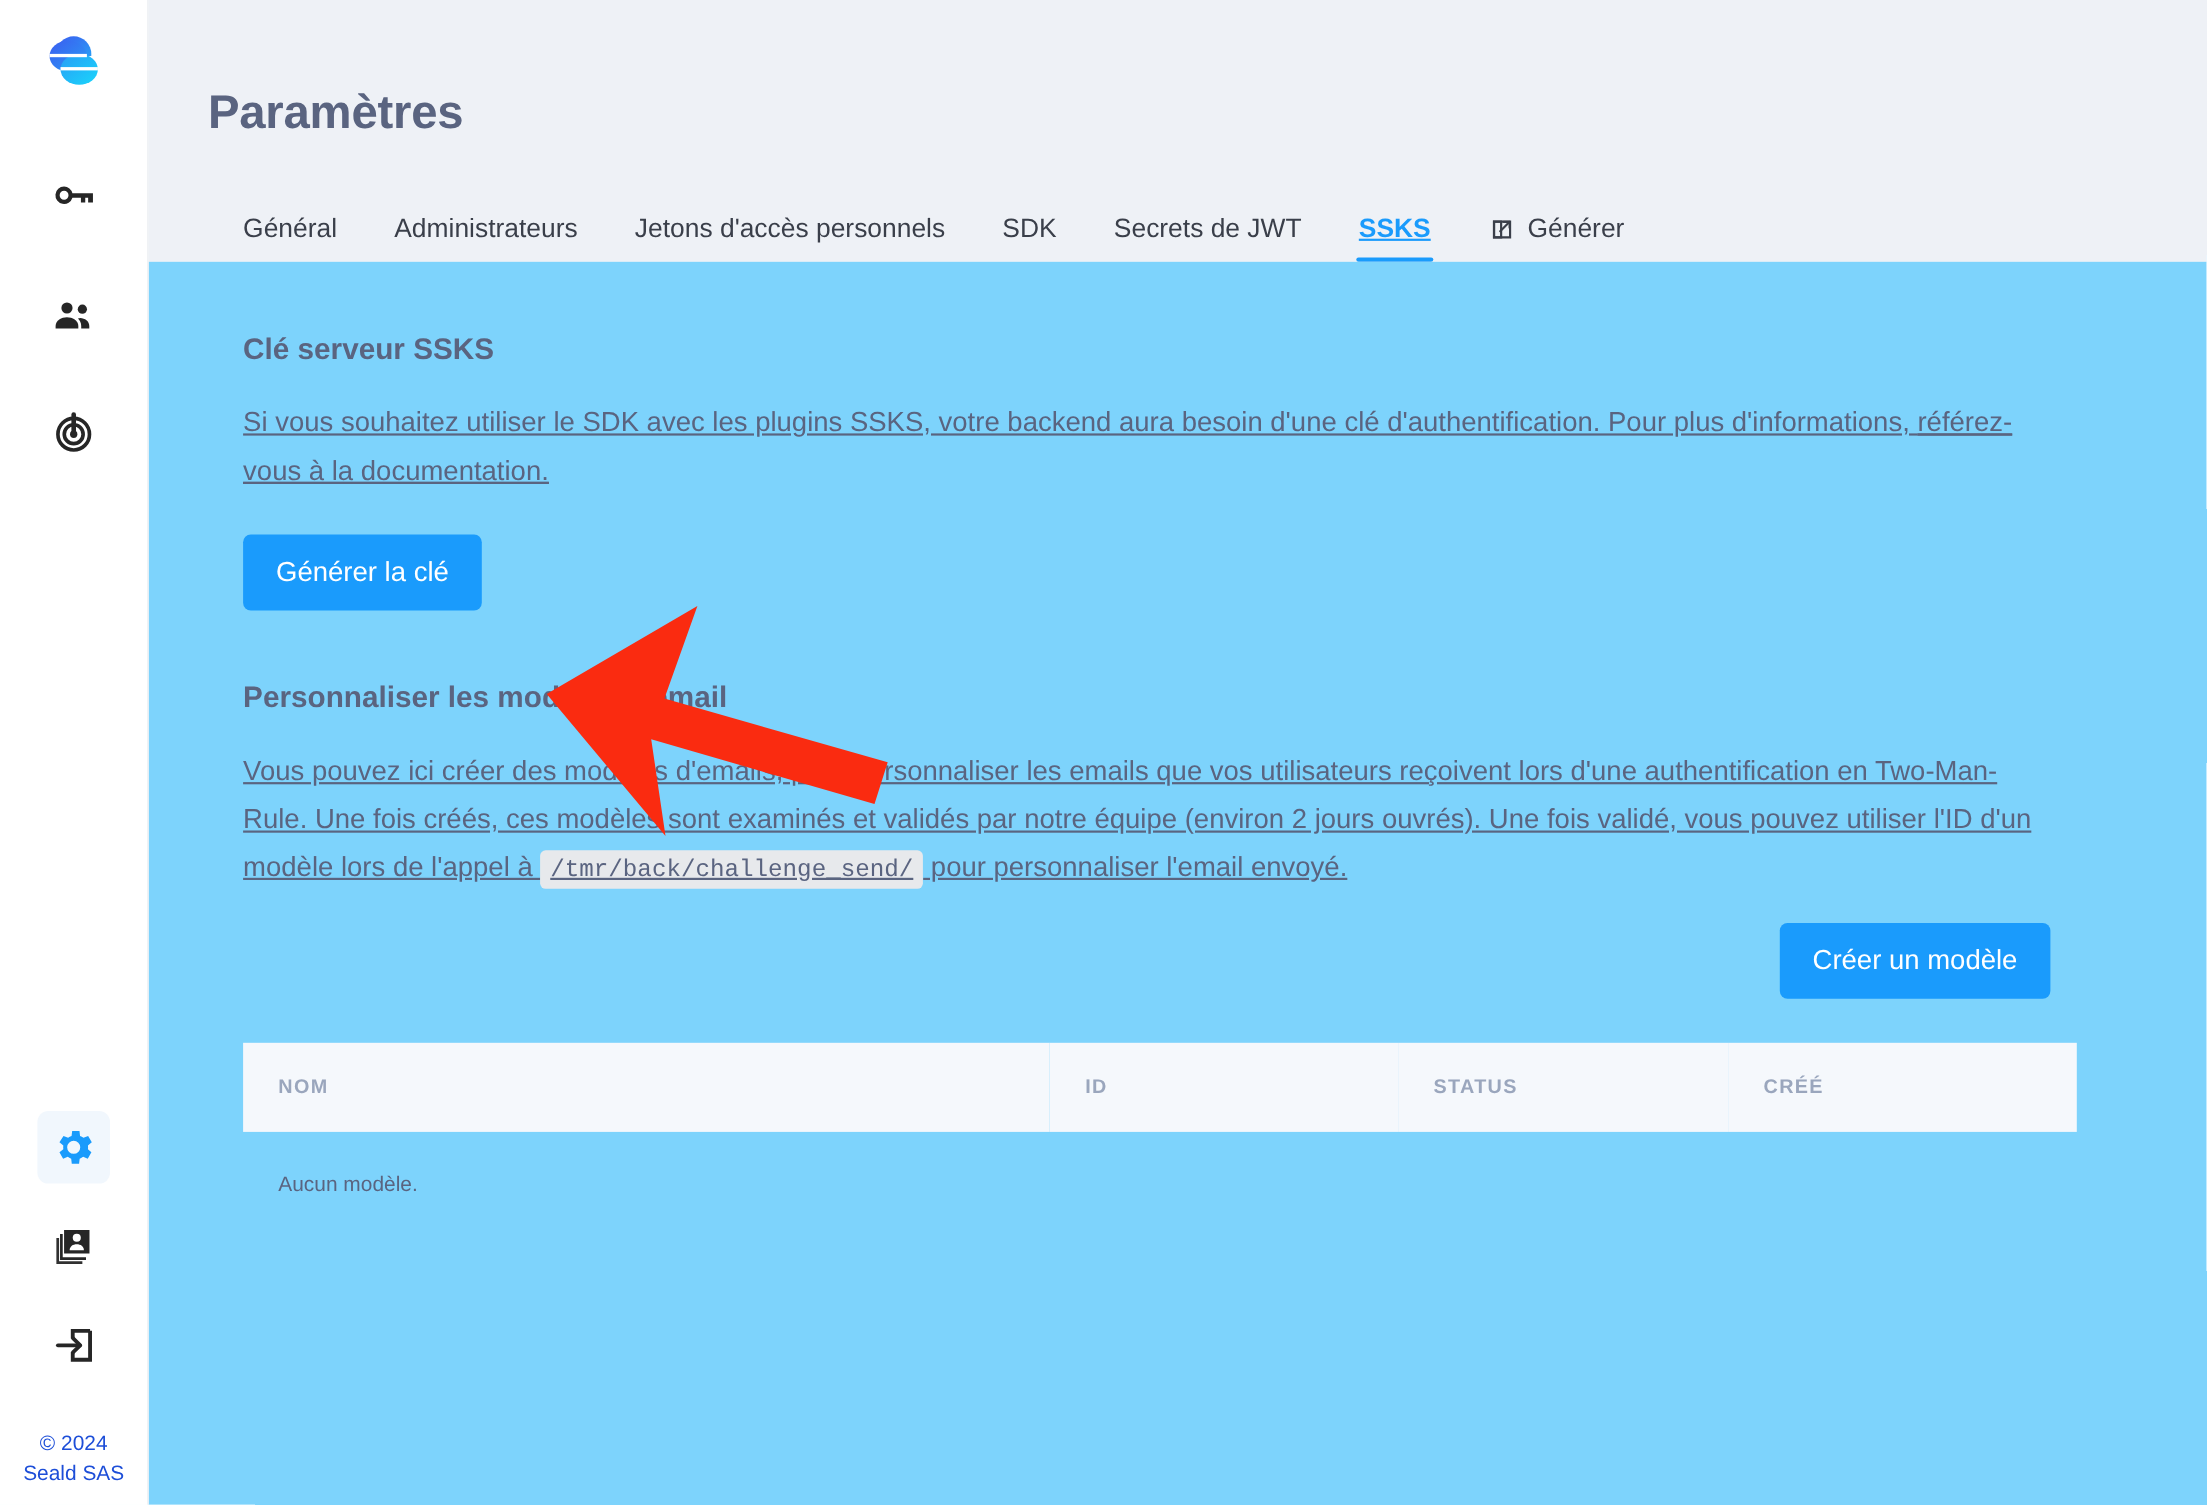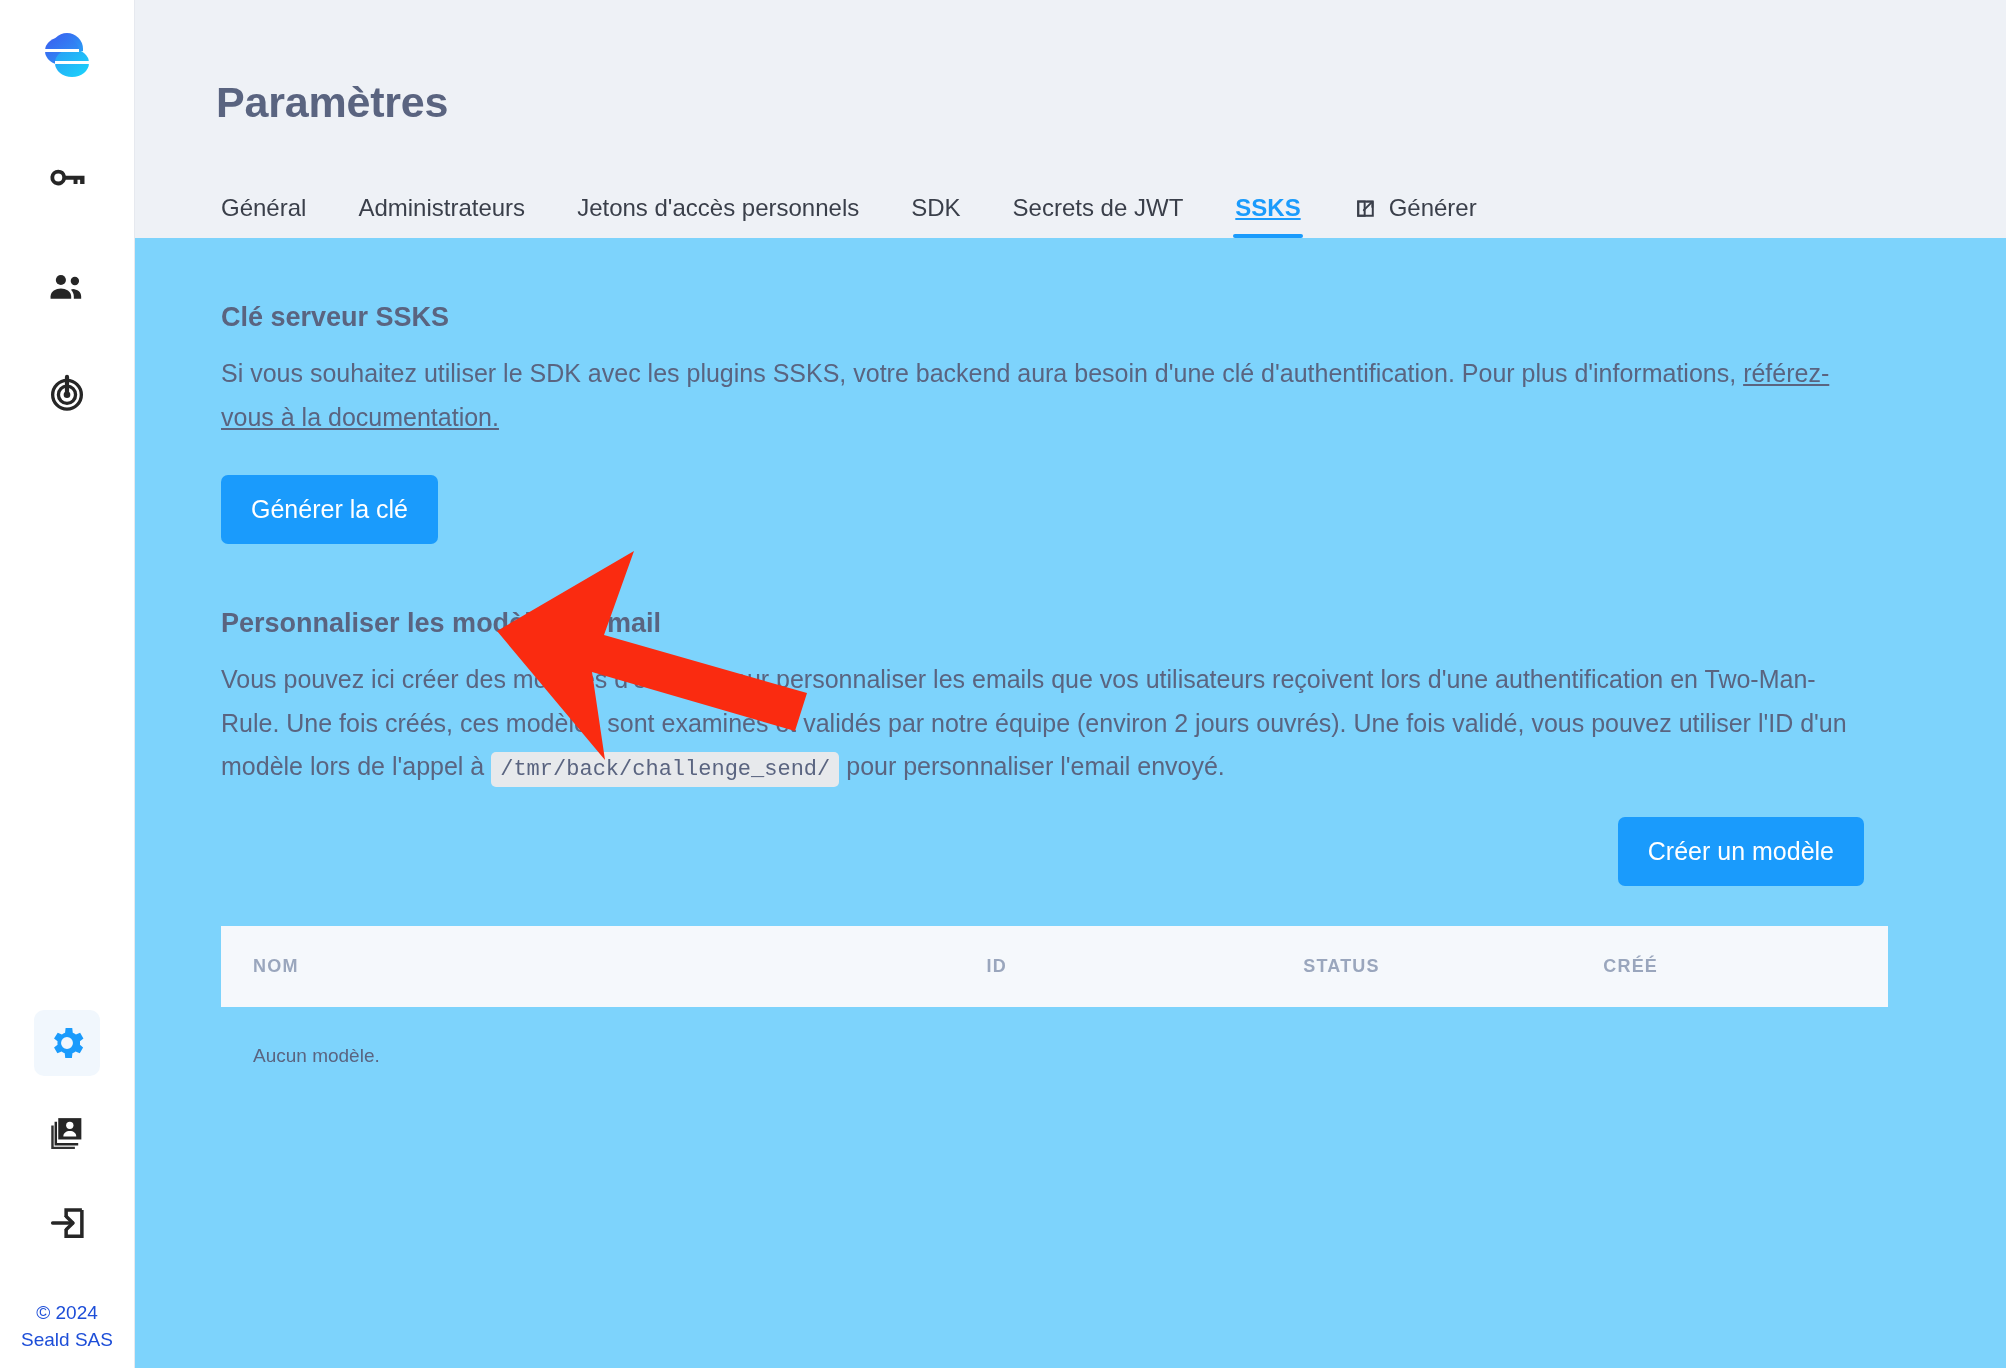--- a/index.html
+++ b/index.html
@@ -39,21 +39,21 @@
     font-size: 19px; line-height: 1.45;
     font-family: "Liberation Sans", sans-serif;
   }
 
   
   .main { flex: 1 1 auto; height: 1368px; display: flex; flex-direction: column; position: relative; }
 
   .header {
     background: #eef1f6;
     height: 238px;
-    padding: 0 0 0 81px;
+    padding: 0 0 0 54px;
     display: flex; flex-direction: column; justify-content: flex-start;
     position: relative;
   }
   .page-title {
     margin-top: 78px;
     font-size: 43px; font-weight: bold; color: #5a6480;
     letter-spacing: -0.2px;
   }
   .tabs {
     position: absolute; bottom: 0; left: 54px; right: 0;
@@ -78,21 +78,21 @@
     padding: 0 54px 0 0; position: relative; overflow: hidden;
   }
   .inner { padding-left: 86px; padding-right: 64px; }
 
   h2.section-title {
     font-size: 27px; font-weight: bold; color: #5a6480;
     margin-top: 64px;
   }
   p.body-text {
     font-size: 25px; color: #5a6480;
-    line-height: 1.74; margin-top: 19px; max-width: 1650px;
+    line-height: 1.74; margin-top: 30px; max-width: 1650px; text-decoration: underline;
   }
   p.body-text a {
     color: #5a6480; text-decoration: underline;
   }
   code.inline {
     font-family: "Liberation Mono", "DejaVu Sans Mono", monospace;
     background: #e7e9ec; color: #5a6480;
     font-size: 22px; padding: 5px 9px; border-radius: 5px;
     white-space: nowrap;
   }

